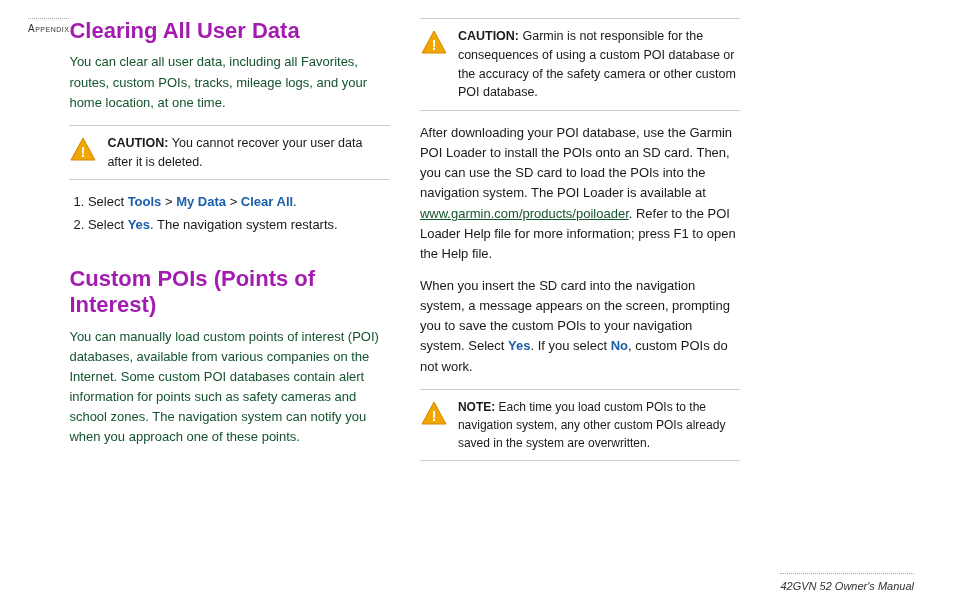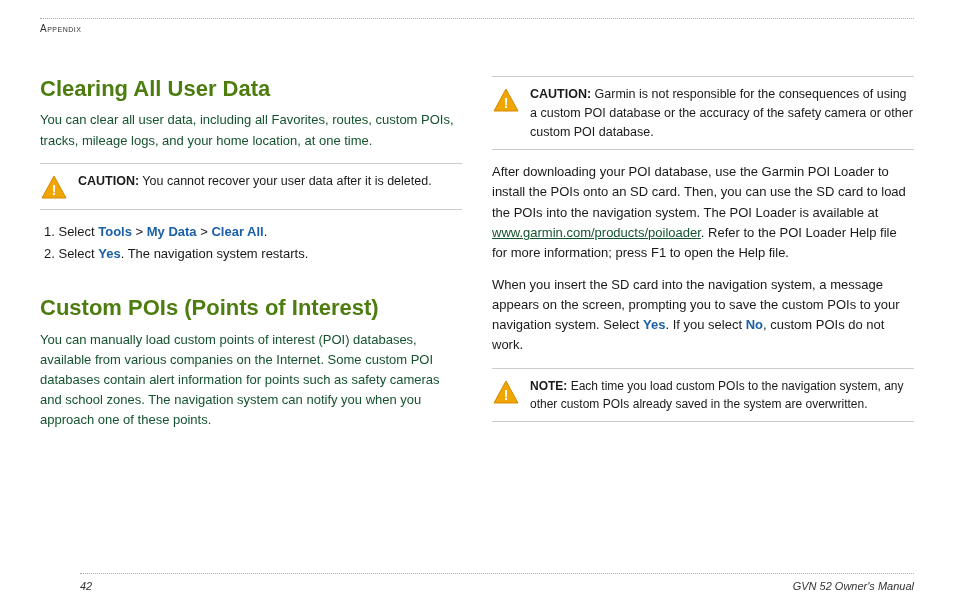--- a/index.html
+++ b/index.html
@@ -14,24 +14,23 @@
       background: #ffffff;
       font-family: Arial, Helvetica, sans-serif;
       font-size: 13.5px;
       color: #1a1a1a;
       overflow: hidden;
     }
 
     .page {
       width: 954px;
       height: 608px;
-      padding: 18px 40px 16px 40px;
-      display: flex;
-      flex-direction: column;
-      gap: 36px;
+      padding: 18px 40px 16px 28px;
+      display: flex;
+      flex-direction: row;
     }
 
     .appendix-header {
       font-size: 10px;
       font-variant: small-caps;
       letter-spacing: 0.5px;
       color: #333;
       border-top: 1px dotted #aaa;
       padding-top: 4px;
       margin-bottom: 6px;
@@ -49,21 +48,21 @@
     }
 
     .right-column {
       flex: 1;
       min-width: 0;
     }
 
     .section-title {
       font-size: 22px;
       font-weight: bold;
-      color: #4d7c0f;
+      color: #a21caf;
       margin-bottom: 8px;
       line-height: 1.2;
     }
 
     .section-body {
       font-size: 13px;
       line-height: 1.55;
       color: #14532d;
       margin-bottom: 12px;
     }

